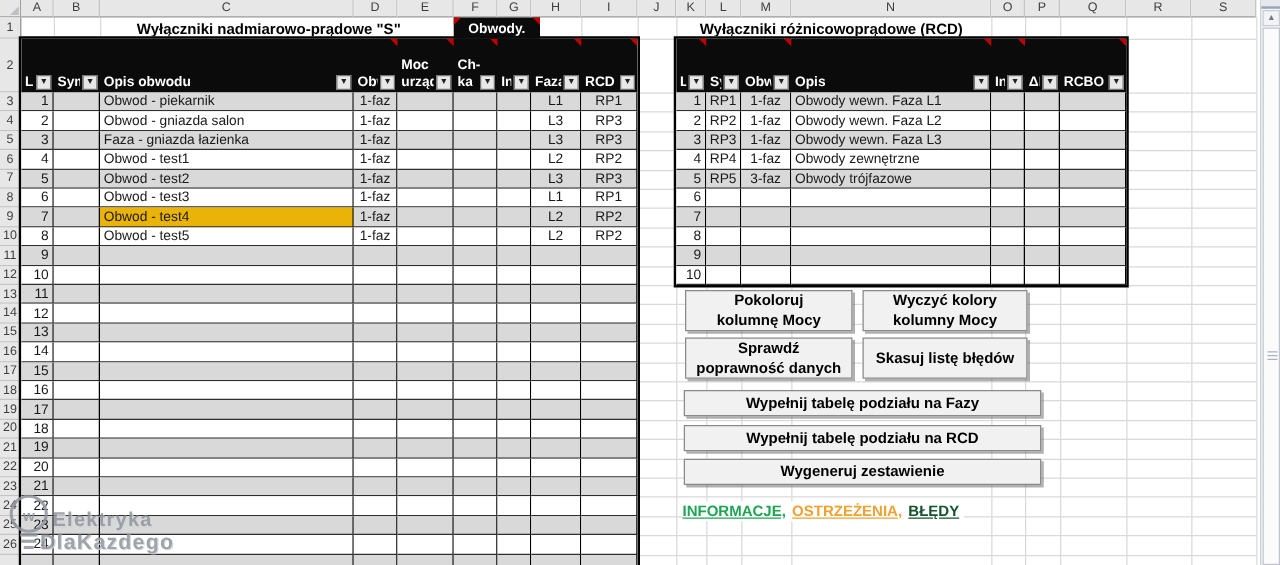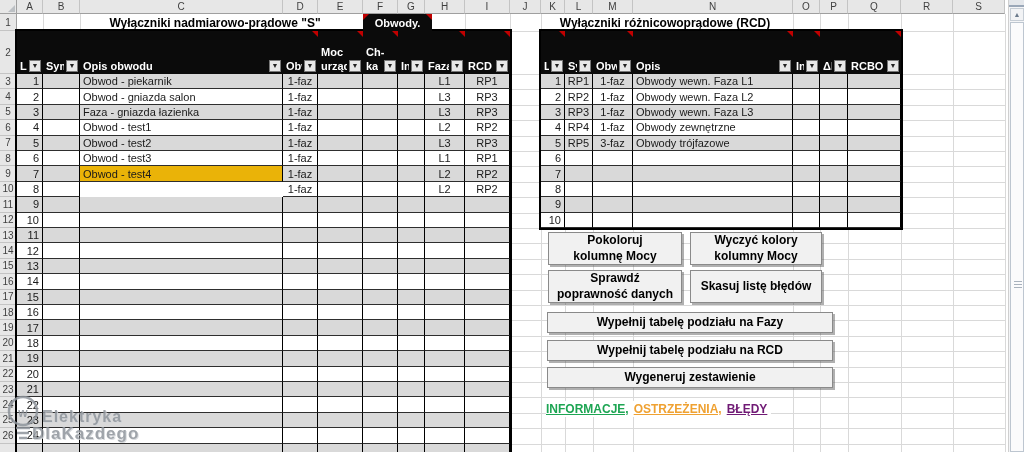--- a/index.html
+++ b/index.html
@@ -313,20 +313,21 @@
         <div class="tcell" style="left: 266px; width: 35px; background: rgb(217, 217, 217); justify-content: center;">1-faz</div>
         <div class="tcell" style="left: 301px; width: 45px; background: rgb(217, 217, 217); justify-content: center;"></div>
         <div class="tcell" style="left: 346px; width: 35px; background: rgb(217, 217, 217); justify-content: center;"></div>
         <div class="tcell" style="left: 381px; width: 27px; background: rgb(217, 217, 217); justify-content: center;"></div>
         <div class="tcell" style="left: 408px; width: 40px; background: rgb(217, 217, 217); justify-content: center;">L2</div>
         <div class="tcell" style="left: 448px; width: 45px; background: rgb(217, 217, 217); justify-content: center;">RP2</div>
       </div>
       <div class="trow" style="top: 150.8px; width: 493px; height: 15.4px;">
         <div class="tcell" style="left: 0px; width: 26px; background: rgb(255, 255, 255); justify-content: flex-end; padding-right: 3px;">8</div>
         <div class="tcell" style="left: 26px; width: 37px; background: rgb(255, 255, 255); justify-content: center;"></div>
+        <div class="tcell" style="left: 63px; width: 203px; background: rgb(255, 255, 255); justify-content: flex-start; padding-left: 3px;">Obwod - test5</div>
         <div class="tcell" style="left: 266px; width: 35px; background: rgb(255, 255, 255); justify-content: center;">1-faz</div>
         <div class="tcell" style="left: 301px; width: 45px; background: rgb(255, 255, 255); justify-content: center;"></div>
         <div class="tcell" style="left: 346px; width: 35px; background: rgb(255, 255, 255); justify-content: center;"></div>
         <div class="tcell" style="left: 381px; width: 27px; background: rgb(255, 255, 255); justify-content: center;"></div>
         <div class="tcell" style="left: 408px; width: 40px; background: rgb(255, 255, 255); justify-content: center;">L2</div>
         <div class="tcell" style="left: 448px; width: 45px; background: rgb(255, 255, 255); justify-content: center;">RP2</div>
       </div>
       <div class="trow" style="top: 166.2px; width: 493px; height: 15.4px;">
         <div class="tcell" style="left: 0px; width: 26px; background: rgb(217, 217, 217); justify-content: flex-end; padding-right: 3px;">9</div>
         <div class="tcell" style="left: 26px; width: 37px; background: rgb(217, 217, 217); justify-content: center;"></div>
@@ -665,21 +666,21 @@
   <div class="xbtn" style="left:548px;top:270px;width:134px;height:33px;">Sprawdź
 poprawność danych</div>
   <div class="xbtn" style="left:690px;top:270px;width:132px;height:33px;">Skasuj listę błędów</div>
   <div class="xbtn" style="left:547px;top:312px;width:286px;height:21px;">Wypełnij tabelę podziału na Fazy</div>
   <div class="xbtn" style="left:547px;top:367px;width:286px;height:21px;">Wygeneruj zestawienie</div>
   <div class="xbtn" style="left:547px;top:340px;width:286px;height:21px;">Wypełnij tabelę podziału na RCD</div>
 
   <div id="legend">
       <span style="color: rgb(29, 165, 83);">INFORMACJE,</span>
       <span style="color: rgb(239, 161, 49);">OSTRZEŻENIA,</span>
-      <span style="color: #701a75;">BŁĘDY</span>
+      <span style="color: #14532d;">BŁĘDY</span>
     </div>
 
   <div id="watermark">
     <svg width="42" height="54">
       <circle cx="21" cy="19" r="14" fill="none" stroke="#8F959C" stroke-width="2.5"></circle>
       <text x="21" y="25" text-anchor="middle" font-size="12" font-weight="bold" fill="#8F959C" font-family="Liberation Sans, sans-serif">w</text>
       <line x1="14" y1="36" x2="28" y2="36" stroke="#8F959C" stroke-width="2.5"></line>
       <line x1="15" y1="41" x2="27" y2="41" stroke="#8F959C" stroke-width="2.5"></line>
       <line x1="17" y1="46" x2="25" y2="46" stroke="#8F959C" stroke-width="2.5"></line>
     </svg>

